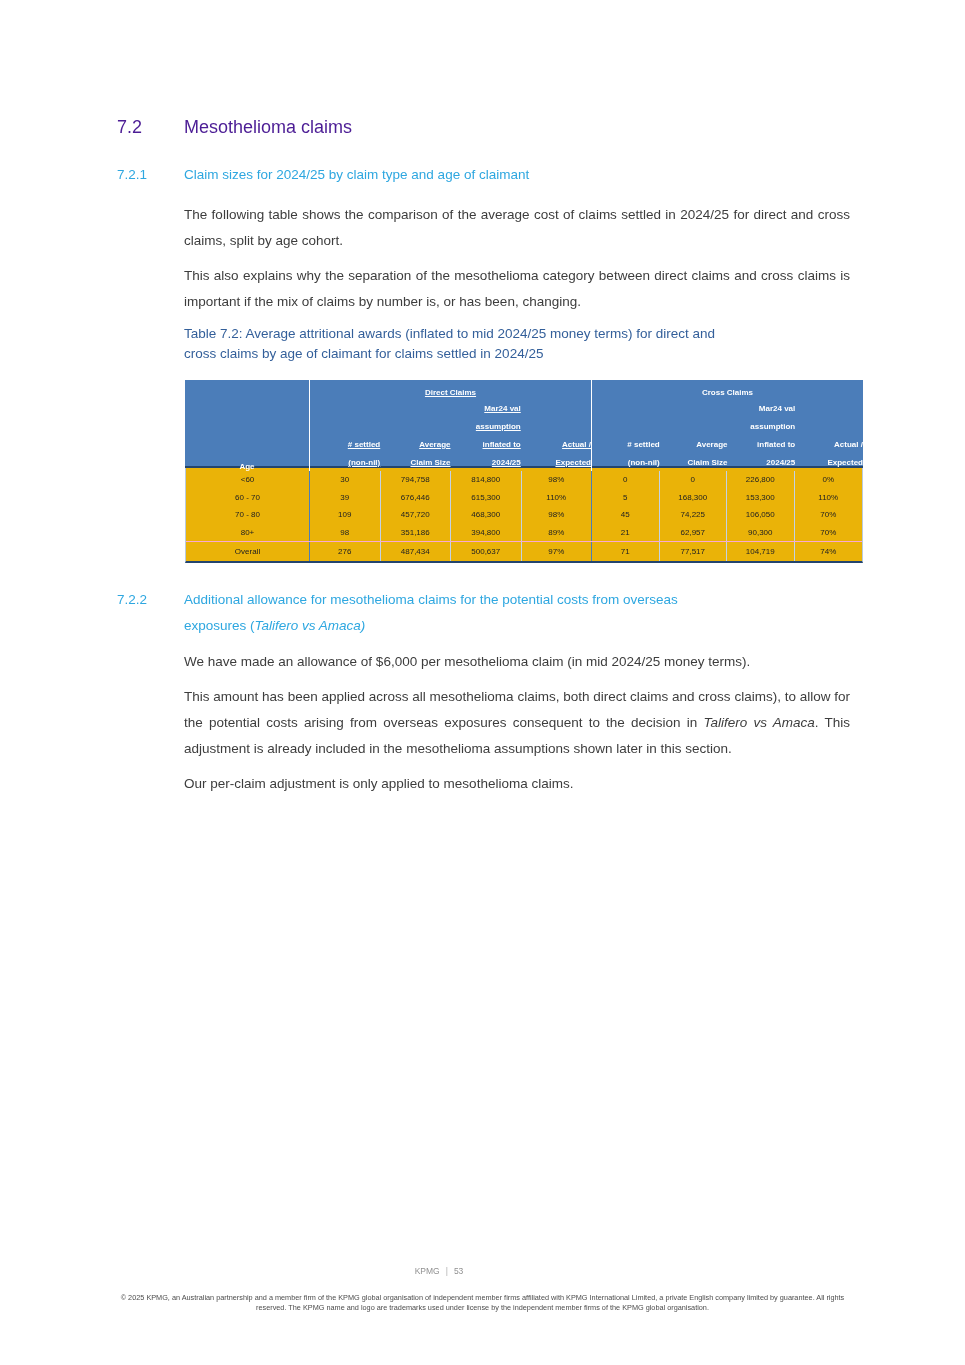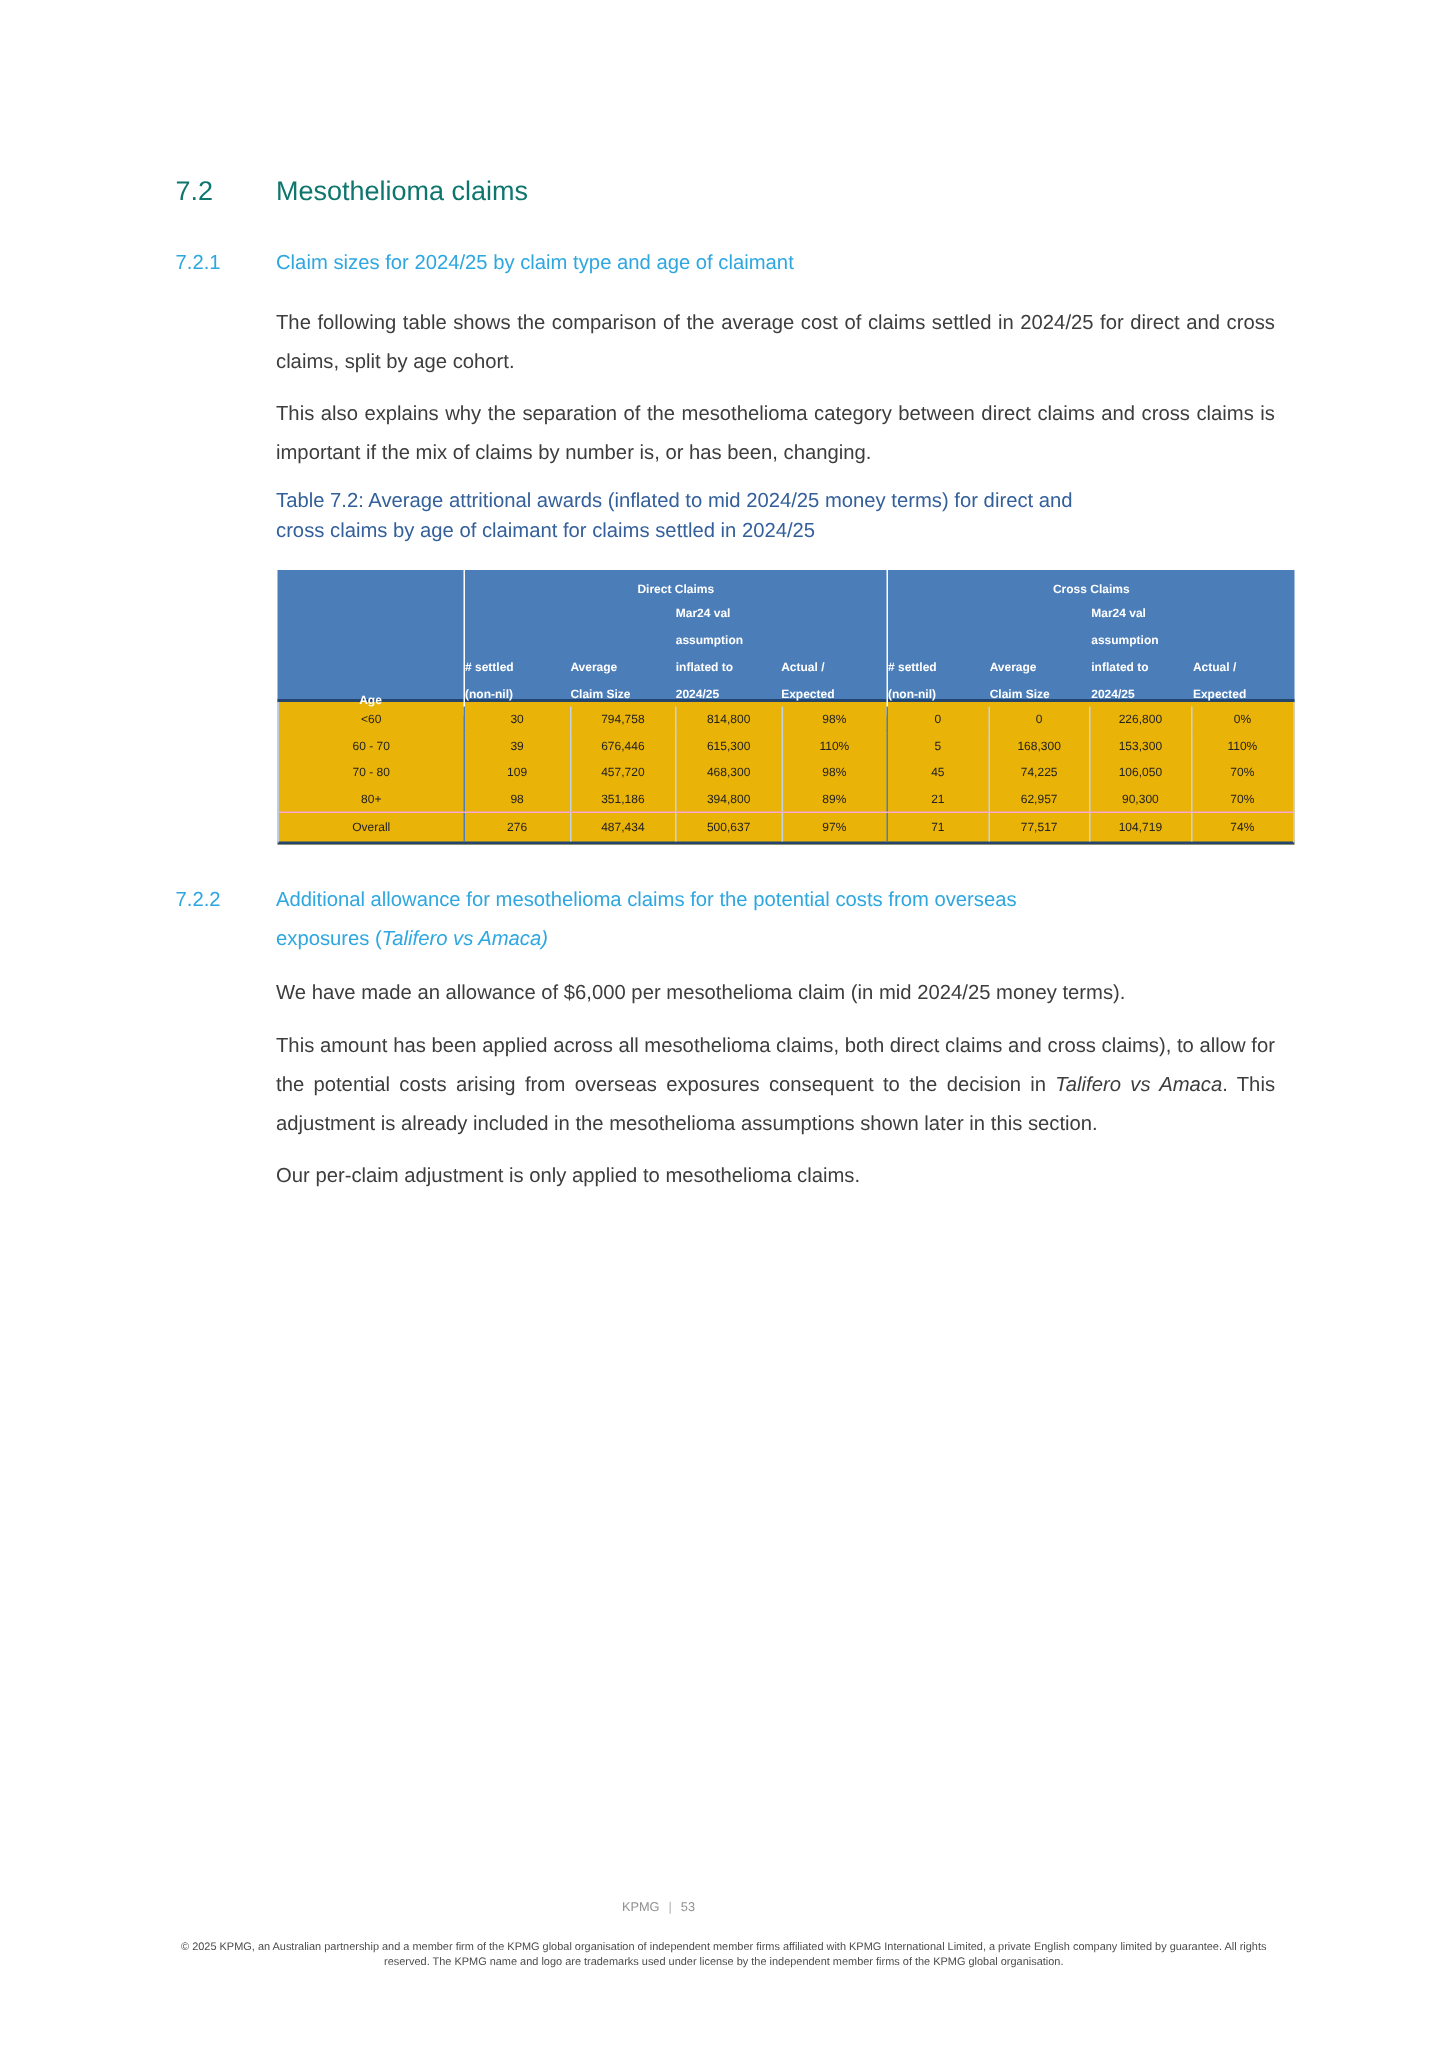--- a/index.html
+++ b/index.html
@@ -7,45 +7,45 @@
     position:relative; width:965px; height:1365px; background:#ffffff;
     font-family:"Liberation Sans","DejaVu Sans",sans-serif; color:#3d3d3d;
     overflow:hidden;
   }
   .content { position:absolute; left:117px; top:116px; width:733px; }
 
   .sec { display:flex; }
   .sec-num { width:67px; flex:none; }
   .sec-body { width:666px; }
 
-  .h1 { font-size:18px; line-height:22px; color:#0f766e; margin-bottom:24px; font-weight:400; }
+  .h1 { font-size:18px; line-height:22px; color:#4c1d95; margin-bottom:24px; font-weight:400; }
   .h2 { font-size:13.5px; line-height:26px; color:#2ea7e0; font-weight:400; }
   .h2-block { margin-bottom:14px; }
 
   .para { font-size:13.5px; line-height:26px; text-align:justify; color:#3d3d3d; margin:0 0 9px 0; }
   .para.last-flat { text-align:left; }
 
   .caption { font-size:13.5px; line-height:20px; color:#335f9a; margin:6px 0 16px 0; }
 
   
   .tbl { width:678px; margin-left:1px; font-size:8px; }
   .thead {
     display:grid; grid-template-columns:125px 282px 1fr;
     background:#4b7db9; color:#ffffff; font-weight:bold;
     height:88px; box-sizing:border-box; border-bottom:2px solid #24456e;
   }
   .age-head {
     display:flex; align-items:flex-end; justify-content:center;
     padding-bottom:6px; border-right:1px solid #ffffff; box-sizing:border-box;
   }
   .hgroup { display:flex; flex-direction:column; padding-top:5px; box-sizing:border-box; }
-  .hgroup.first { border-right:1px solid #ffffff; }
+  .hgroup.first { border-right:1px solid #ffffff;text-decoration:underline; }
   .hgroup-title { text-align:center; height:15px; line-height:15px; }
   .hsub { flex:1; display:grid; grid-template-columns:repeat(4,1fr); }
-  .hcol { display:flex; flex-direction:column; justify-content:flex-end; align-items:flex-start; padding-bottom:5px; }
+  .hcol { display:flex; flex-direction:column; justify-content:flex-end; align-items:flex-end; padding-bottom:5px; }
   .hline { display:block; height:18px; line-height:18px; text-align:center; white-space:nowrap; }
 
   .tbody {
     border-left:1px solid #b9cade; border-right:1px solid #b9cade;
     border-bottom:2px solid #24456e; box-sizing:border-box; padding-top:3px; background:#eab308;
   }
   .trow { display:grid; grid-template-columns:124px repeat(4,70.5px) repeat(3,67.5px) 1fr; height:17.5px; }
   .trow .td { line-height:17.5px; text-align:center; border-right:1px solid #c3d2e4; box-sizing:border-box; color:#222222; }
   .trow .td.div-blue { border-right:1.5px solid #4b7db9; }
   .trow .td.last { border-right:none; }

